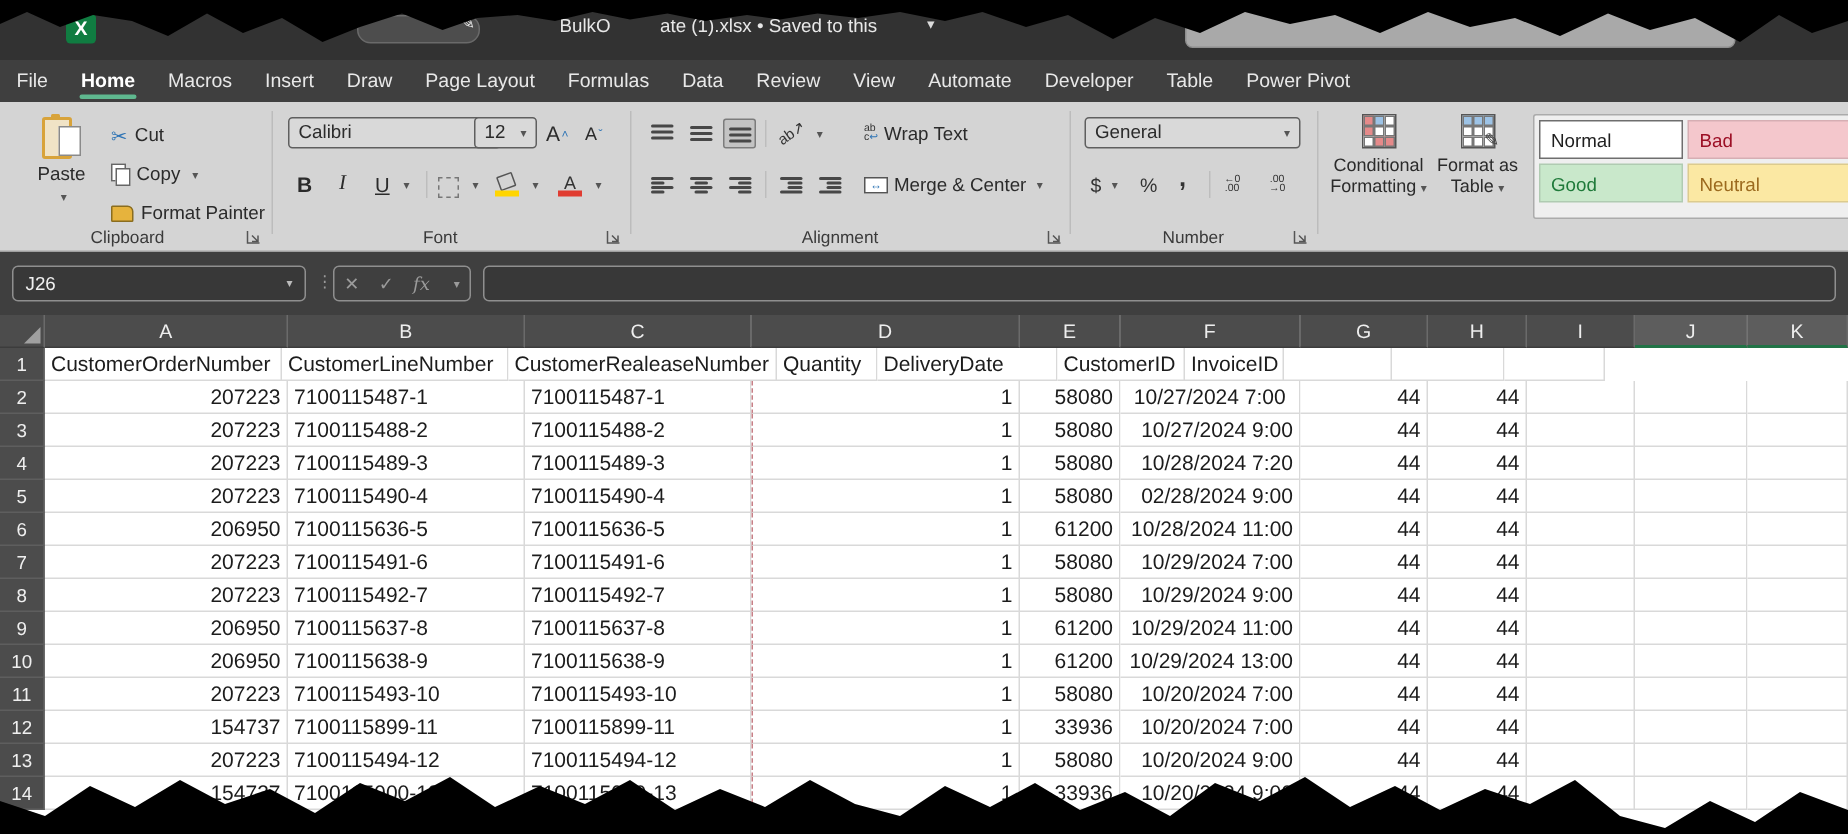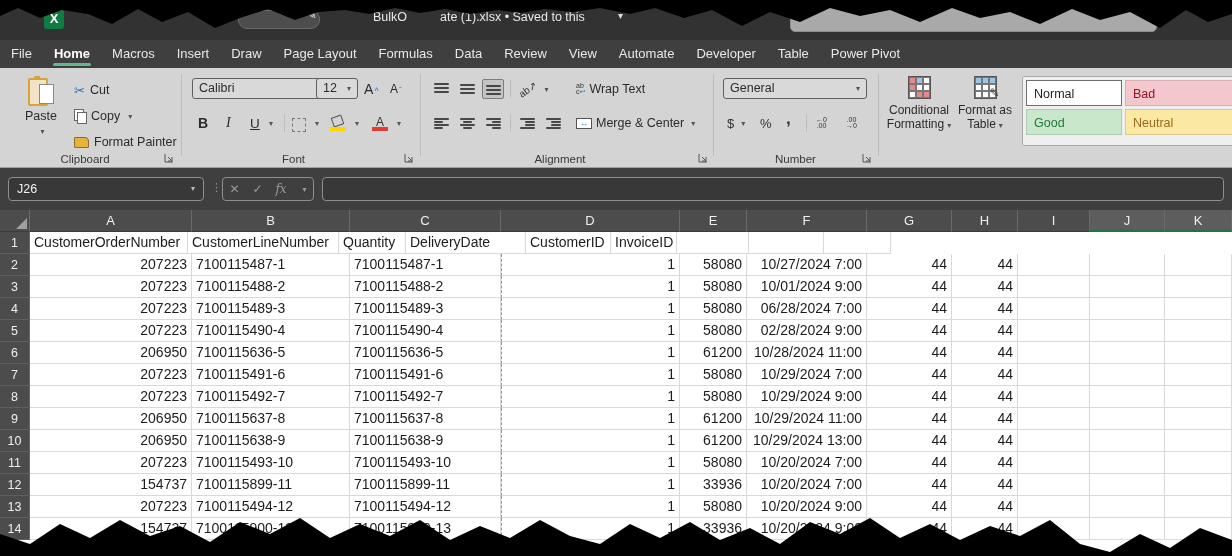--- a/index.html
+++ b/index.html
@@ -395,64 +395,65 @@
         <div class="colhdr" style="width: 66px;">H</div>
         <div class="colhdr" style="width: 72px;">I</div>
         <div class="colhdr selcol" style="width: 75px;">J</div>
         <div class="colhdr selcol" style="width: 67px;">K</div>
       </div>
     <div id="grid-body">
         <div class="grow" style="height: 22px;">
           <div class="rowhdr">1</div>
           <div class="cell" style="width: 158px; text-align: left;">CustomerOrderNumber</div>
           <div class="cell" style="width: 151px; text-align: left;">CustomerLineNumber</div>
+          <div class="cell" style="width: 179px; text-align: left;">CustomerRealeaseNumber</div>
           <div class="cell" style="width: 67px; text-align: left;">Quantity</div>
           <div class="cell" style="width: 120px; text-align: left;">DeliveryDate</div>
           <div class="cell" style="width: 85px; text-align: left;">CustomerID</div>
           <div class="cell" style="width: 66px; text-align: left;">InvoiceID</div>
           <div class="cell" style="width: 72px; text-align: left;"></div>
           <div class="cell" style="width: 75px; text-align: left;"></div>
           <div class="cell" style="width: 67px; text-align: left;"></div>
         </div>
         <div class="grow" style="height: 22px;">
           <div class="rowhdr">2</div>
           <div class="cell" style="width: 162px; text-align: right;">207223</div>
           <div class="cell" style="width: 158px; text-align: left;">7100115487-1</div>
           <div class="cell" style="width: 151px; text-align: left;">7100115487-1</div>
           <div class="cell dash-left" style="width: 179px; text-align: right;">1</div>
           <div class="cell" style="width: 67px; text-align: right;">58080</div>
-          <div class="cell" style="width: 120px; text-align: right;">10/27/2024 7:00</div>
+          <div class="cell" style="width: 120px; text-align: center;">10/27/2024 7:00</div>
           <div class="cell" style="width: 85px; text-align: right;">44</div>
           <div class="cell" style="width: 66px; text-align: right;">44</div>
           <div class="cell" style="width: 72px; text-align: left;"></div>
           <div class="cell" style="width: 75px; text-align: left;"></div>
           <div class="cell" style="width: 67px; text-align: left;"></div>
         </div>
         <div class="grow" style="height: 22px;">
           <div class="rowhdr">3</div>
           <div class="cell" style="width: 162px; text-align: right;">207223</div>
           <div class="cell" style="width: 158px; text-align: left;">7100115488-2</div>
           <div class="cell" style="width: 151px; text-align: left;">7100115488-2</div>
           <div class="cell dash-left" style="width: 179px; text-align: right;">1</div>
           <div class="cell" style="width: 67px; text-align: right;">58080</div>
-          <div class="cell" style="width: 120px; text-align: right;">10/01/2024 9:00</div>
+          <div class="cell" style="width: 120px; text-align: right;">10/27/2024 9:00</div>
           <div class="cell" style="width: 85px; text-align: right;">44</div>
           <div class="cell" style="width: 66px; text-align: right;">44</div>
           <div class="cell" style="width: 72px; text-align: left;"></div>
           <div class="cell" style="width: 75px; text-align: left;"></div>
           <div class="cell" style="width: 67px; text-align: left;"></div>
         </div>
         <div class="grow" style="height: 22px;">
           <div class="rowhdr">4</div>
           <div class="cell" style="width: 162px; text-align: right;">207223</div>
           <div class="cell" style="width: 158px; text-align: left;">7100115489-3</div>
           <div class="cell" style="width: 151px; text-align: left;">7100115489-3</div>
           <div class="cell dash-left" style="width: 179px; text-align: right;">1</div>
           <div class="cell" style="width: 67px; text-align: right;">58080</div>
-          <div class="cell" style="width: 120px; text-align: right;">06/28/2024 7:00</div>
+          <div class="cell" style="width: 120px; text-align: right;">10/28/2024 7:20</div>
           <div class="cell" style="width: 85px; text-align: right;">44</div>
           <div class="cell" style="width: 66px; text-align: right;">44</div>
           <div class="cell" style="width: 72px; text-align: left;"></div>
           <div class="cell" style="width: 75px; text-align: left;"></div>
           <div class="cell" style="width: 67px; text-align: left;"></div>
         </div>
         <div class="grow" style="height: 22px;">
           <div class="rowhdr">5</div>
           <div class="cell" style="width: 162px; text-align: right;">207223</div>
           <div class="cell" style="width: 158px; text-align: left;">7100115490-4</div>

